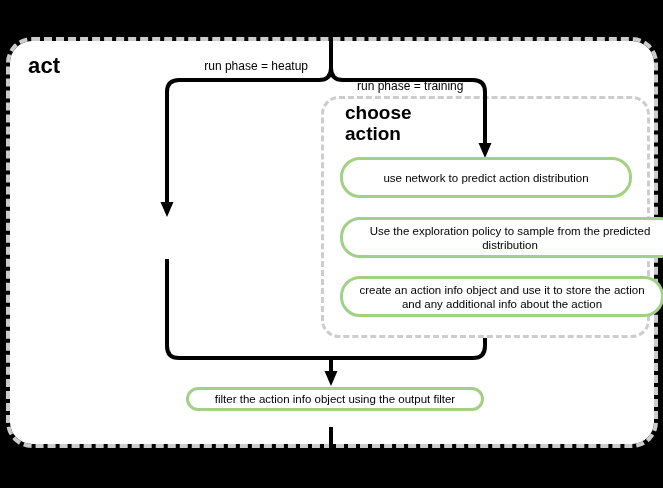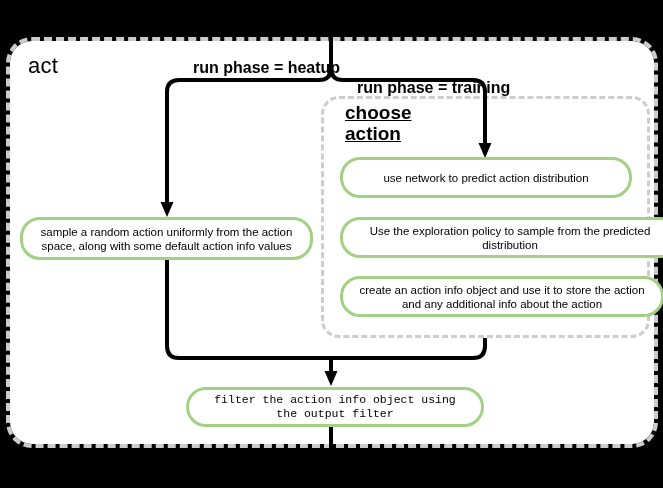--- a/index.html
+++ b/index.html
@@ -12,42 +12,42 @@
     background:#ffffff; background-clip:padding-box;
     border:4px dashed #cccccc; border-radius:26px; box-sizing:border-box;
   }
   .group-box {
     position:absolute; left:321px; top:96px; width:329px; height:242px;
     border:3px dashed #cdcdcd; border-radius:18px; box-sizing:border-box;
     background:#ffffff;
   }
   .title-act {
     position:absolute; left:28px; top:53px;
-    font-size:22px; font-weight:normal; letter-spacing:0.2px;
+    font-size:22px; font-weight:bold; letter-spacing:0.2px;
   }
   .group-title {
     position:absolute; left:345px; top:102px; width:100px;
-    font-size:19px; font-weight:bold; line-height:21px;text-decoration:underline;
+    font-size:19px; font-weight:bold; line-height:21px;
   }
   .branch-label {
-    position:absolute; font-size:16px; font-weight:bold; white-space:nowrap;
+    position:absolute; font-size:12px; font-weight:normal; white-space:nowrap;
   }
   .label-heatup   { left:193px; top:59px; width:115px; text-align:right; }
   .label-training { left:357px; top:59px;margin-top:20px; }
   .node {
     position:absolute; background:#ffffff; box-sizing:border-box;
     border:3px solid #a2d186; border-radius:20px;
     display:flex; align-items:center; justify-content:center;
     text-align:center; font-size:11.5px; line-height:14px; padding:0 14px;
   }
   .node-sample  { left:20px;  top:217px; width:293px; height:43px; }
   .node-predict { left:340px; top:157px; width:292px; height:41px; }
   .node-explore { left:340px; top:217px; width:340px; height:41px; }
   .node-create  { left:340px; top:276px; width:324px; height:41px; }
-  .node-filter  { left:186px; top:387px; width:298px; height:40px;font-family:Liberation Mono, monospace; }
+  .node-filter  { left:186px; top:387px; width:298px; height:24px; }
   .connectors { position:absolute; left:0; top:0; pointer-events:none; }
 </style>
 </head>
 <body>
 
 <div class="canvas">
 
   <div class="panel"></div>
 
   <div class="group-box"></div>
@@ -71,21 +71,20 @@
   </svg>
 
   <div class="title-act">act</div>
 
   <div class="branch-label label-heatup">run phase = heatup</div>
 
   <div class="branch-label label-training">run phase = training</div>
 
   <div class="group-title">choose action</div>
 
-  <div class="node node-sample">sample a random action uniformly from the action space, along with some default action info values</div>
 
   <div class="node node-predict">use network to predict action distribution</div>
 
   <div class="node node-explore">Use the exploration policy to sample from the predicted distribution</div>
 
   <div class="node node-create">create an action info object and use it to store the action and any additional info about the action</div>
 
   <div class="node node-filter">filter the action info object using the output filter</div>
 
 </div>

